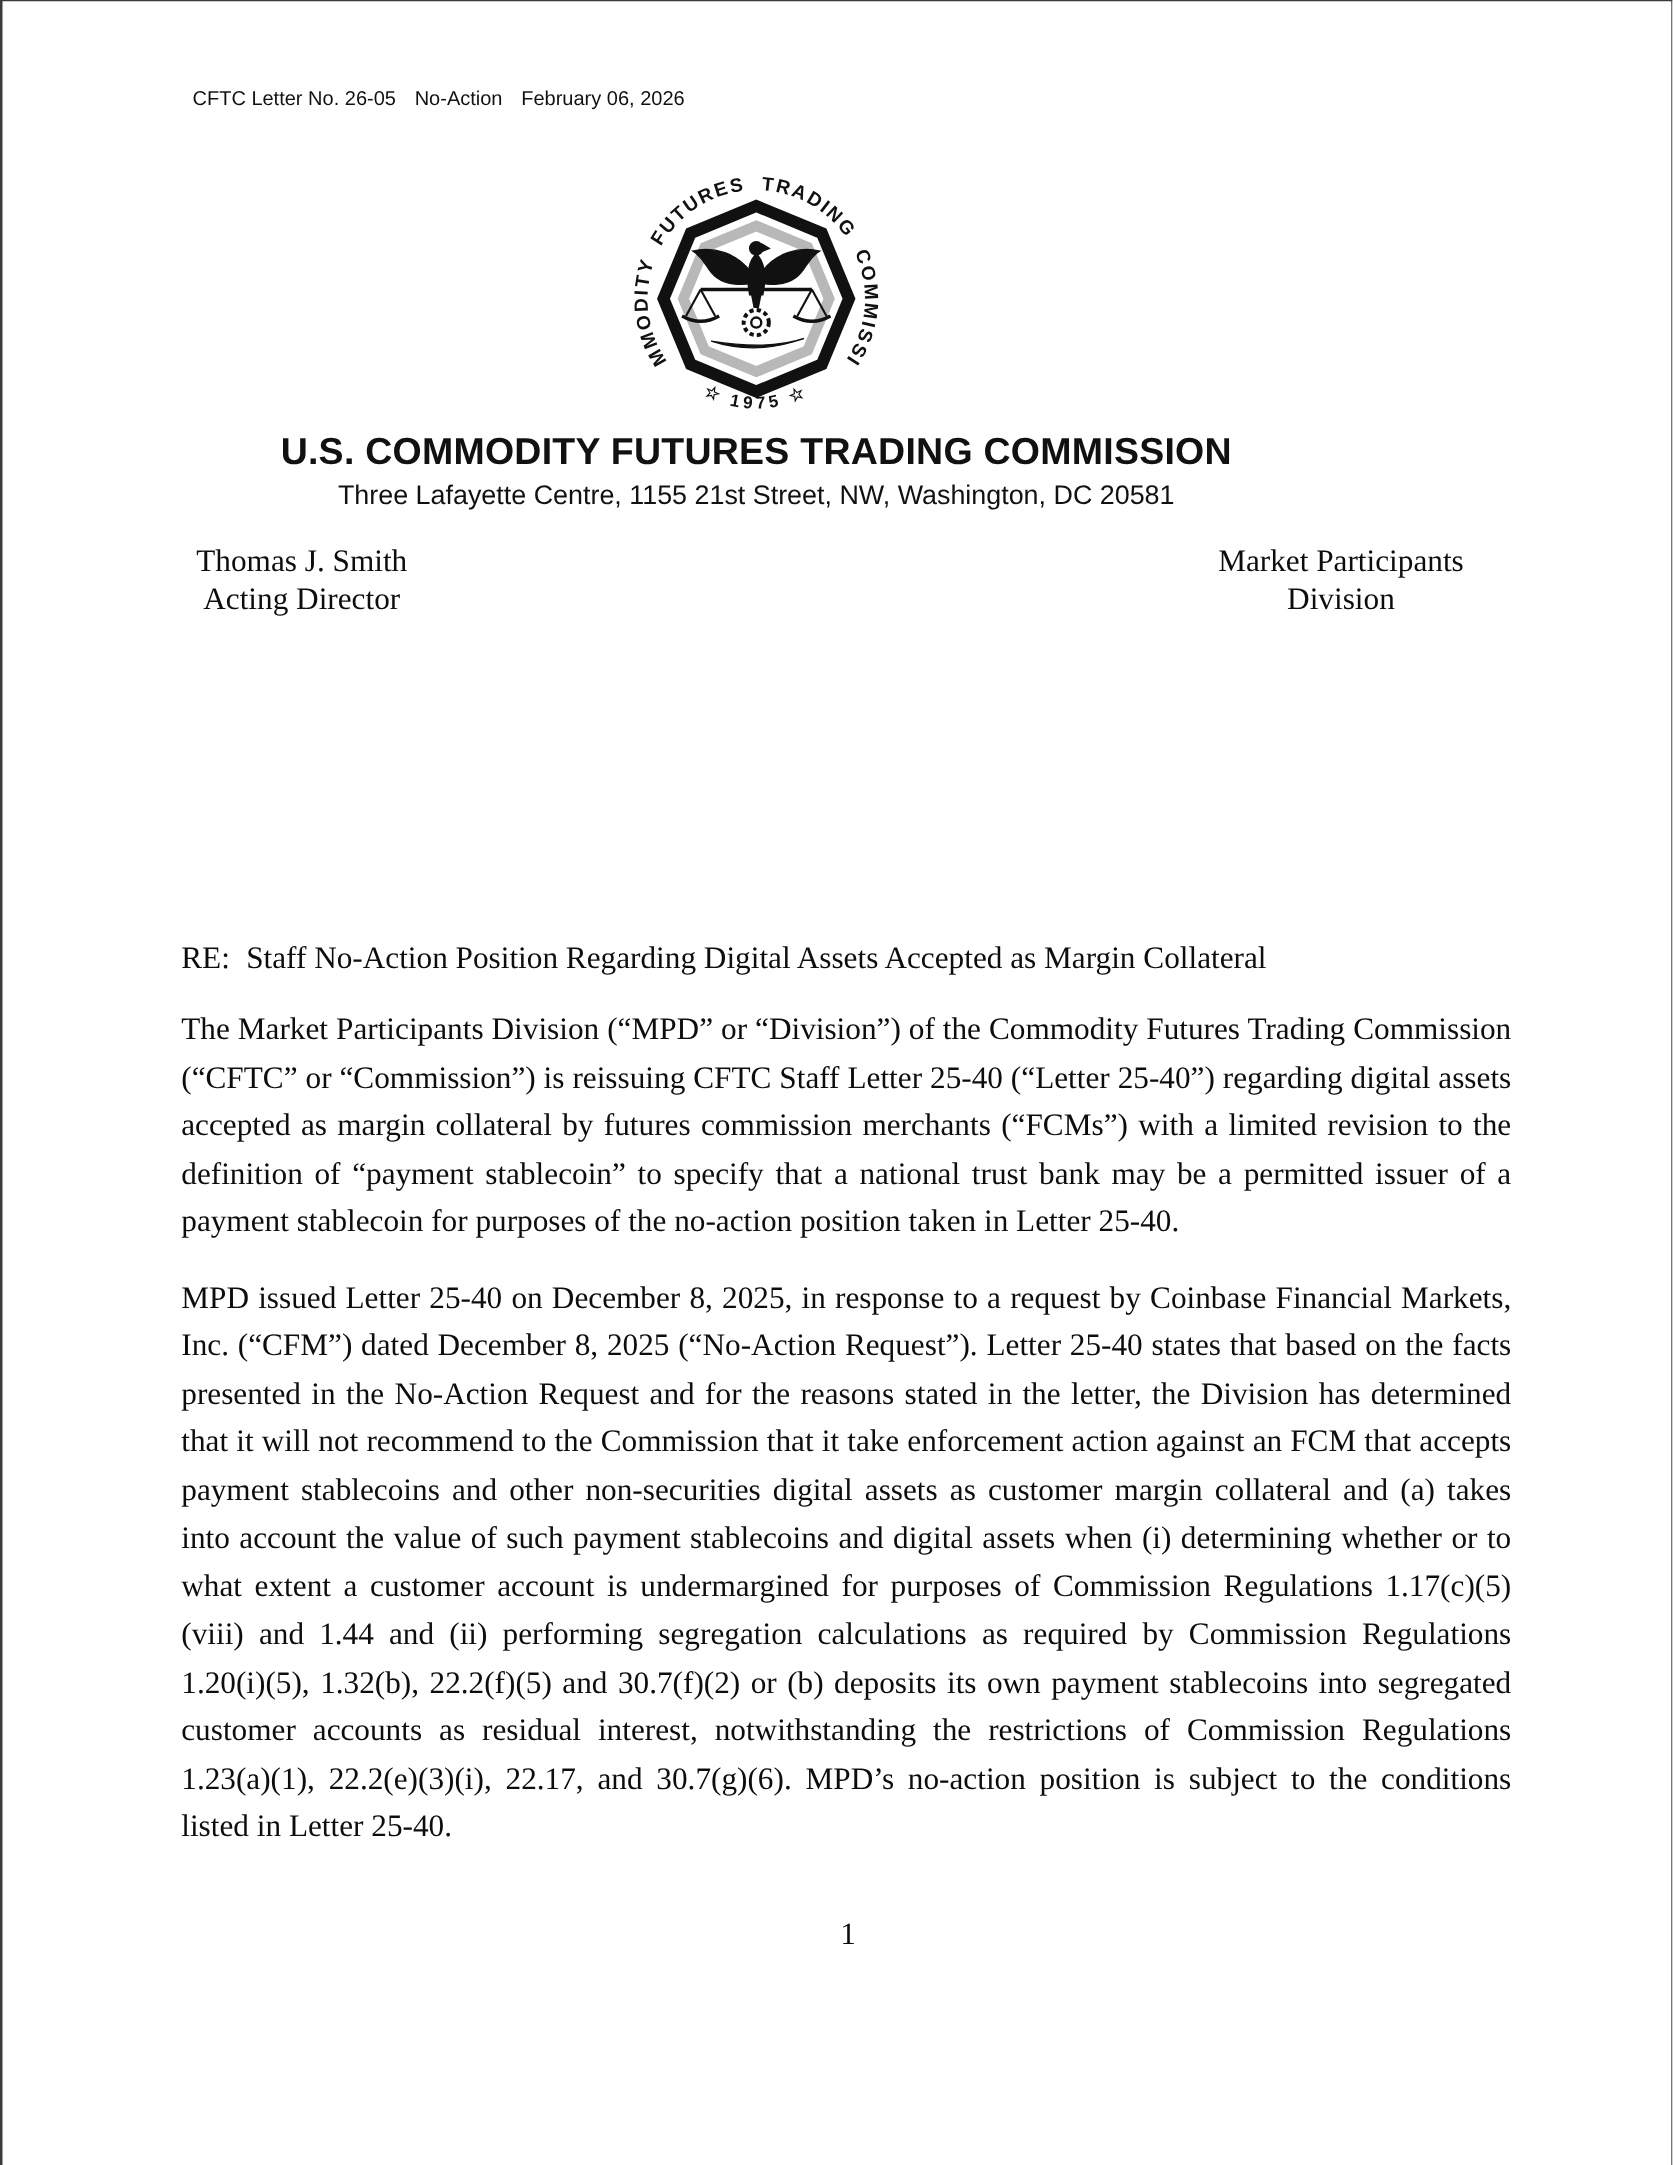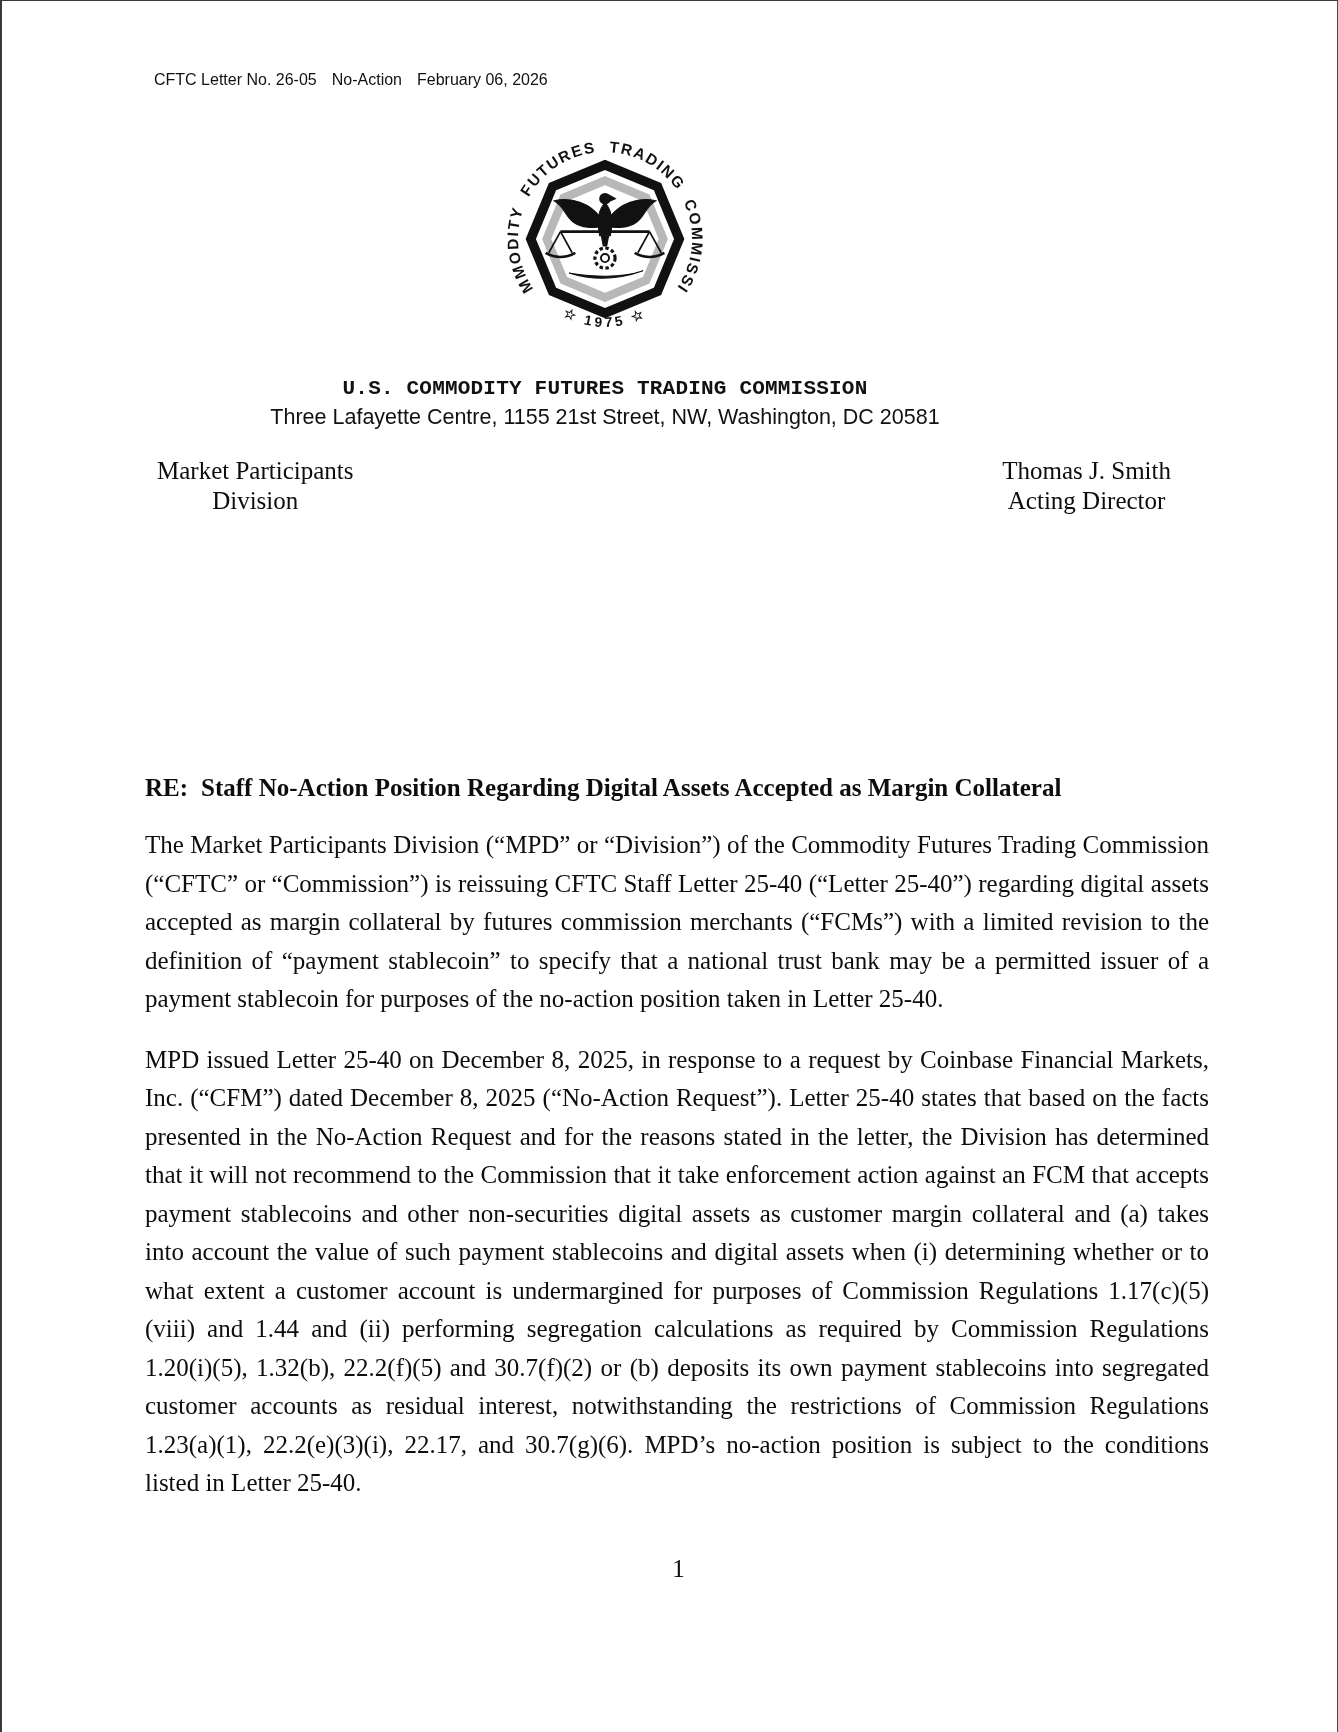--- a/index.html
+++ b/index.html
@@ -25,24 +25,23 @@
     color: #111;
     white-space: nowrap;
   }
   .header-center {
     width: 1206px;
     text-align: center;
     margin-top: 44px;
   }
   .seal-wrap { line-height: 0; }
   .agency-name {
-    font-family: Liberation Mono, monospace;
+    font-family: Liberation Sans, sans-serif;
     font-weight: bold;
-    font-size: 21px;
-    margin-top: 32px;
+    font-size: 30px;
     letter-spacing: 0.2px;
     color: #111;
   }
   .agency-address {
     font-family: "Liberation Sans", sans-serif;
     font-size: 21.5px;
     margin-top: 5px;
     color: #111;
   }
   .agency-website {
@@ -54,21 +53,21 @@
   .parties-row {
     display: flex;
     justify-content: space-between;
     margin: 26px 166px 0 155px;
     font-size: 25px;
     line-height: 30px;
   }
   .party-block { text-align: center; }
   .subject-line {
     margin: 256px 128px 0 143px;
-    font-weight: bold;
+    font-weight: normal;
     font-size: 25px;
     line-height: 32px;
   }
   .subject-label { margin-right: 13px; }
   .body-copy { margin: 18px 128px 0 143px; }
   .body-copy p {
     font-size: 25px;
     line-height: 38.5px;
     text-align: justify;
     margin: 22px 0 0 0;
@@ -143,26 +142,26 @@
         </g>
       </svg>
     </div>
 
     <div class="agency-name">U.S. COMMODITY FUTURES TRADING COMMISSION</div>
     <div class="agency-address">Three Lafayette Centre, 1155 21st Street, NW, Washington, DC 20581</div>
   </div>
 
   <div class="parties-row">
     <div class="party-block">
+      <div>Thomas J. Smith</div>
+      <div>Acting Director</div>
+    </div>
+    <div class="party-block">
       <div>Market Participants</div>
       <div>Division</div>
-    </div>
-    <div class="party-block">
-      <div>Thomas J. Smith</div>
-      <div>Acting Director</div>
     </div>
   </div>
 
   <div class="subject-line">
     <span class="subject-label">RE:</span><span>Staff No-Action Position Regarding Digital Assets Accepted as Margin Collateral</span>
   </div>
 
   <div class="body-copy">
     <p>The Market Participants Division (“MPD” or “Division”) of the Commodity Futures Trading Commission (“CFTC” or “Commission”) is reissuing CFTC Staff Letter 25-40 (“Letter 25-40”) regarding digital assets accepted as margin collateral by futures commission merchants (“FCMs”) with a limited revision to the definition of “payment stablecoin” to specify that a national trust bank may be a permitted issuer of a payment stablecoin for purposes of the no-action position taken in Letter 25-40.</p>
     <p>MPD issued Letter 25-40 on December 8, 2025, in response to a request by Coinbase Financial Markets, Inc. (“CFM”) dated December 8, 2025 (“No-Action Request”).  Letter 25-40 states that based on the facts presented in the No-Action Request and for the reasons stated in the letter, the Division has determined that it will not recommend to the Commission that it take enforcement action against an FCM that accepts payment stablecoins and other non-securities digital assets as customer margin collateral and (a) takes into account the value of such payment stablecoins and digital assets when (i) determining whether or to what extent a customer account is undermargined for purposes of Commission Regulations 1.17(c)(5)(viii) and 1.44 and (ii) performing segregation calculations as required by Commission Regulations 1.20(i)(5), 1.32(b), 22.2(f)(5) and 30.7(f)(2) or (b) deposits its own payment stablecoins into segregated customer accounts as residual interest, notwithstanding the restrictions of Commission Regulations 1.23(a)(1), 22.2(e)(3)(i), 22.17, and 30.7(g)(6).  MPD’s no-action position is subject to the conditions listed in Letter 25-40.</p>

